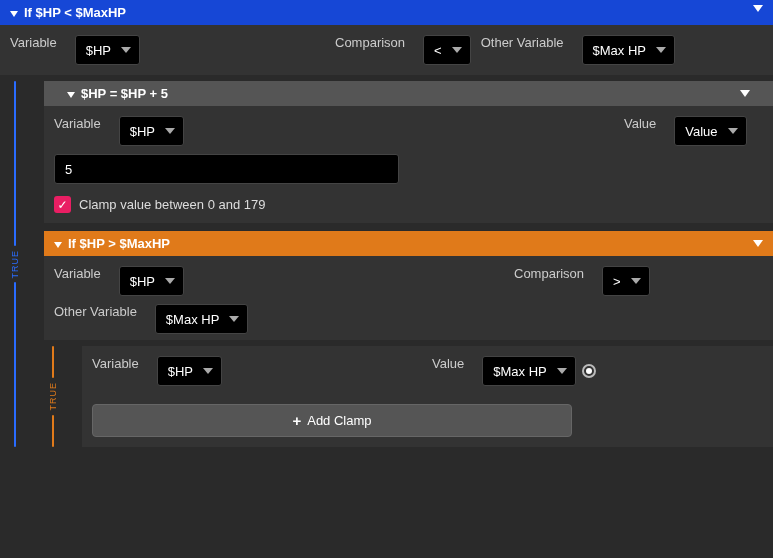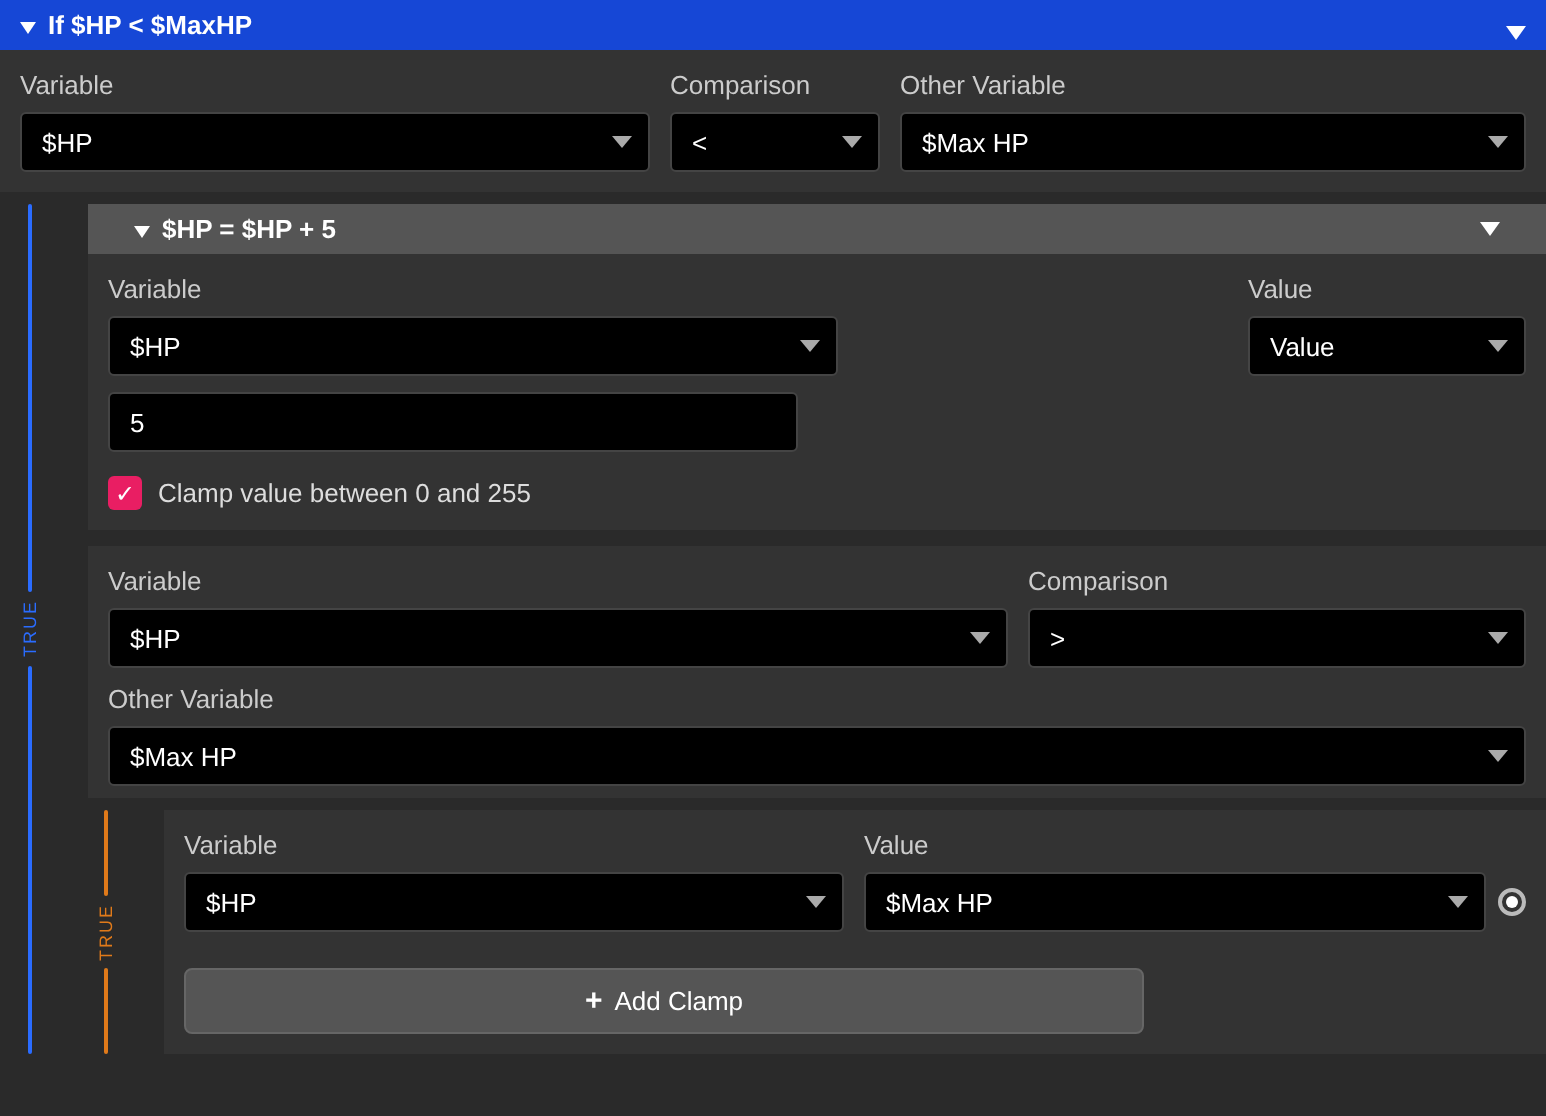--- a/index.html
+++ b/index.html
@@ -11,21 +11,21 @@
     width: 773px;
     height: 558px;
     overflow: hidden;
   }
   .header-blue {
     background: #1647d6;
     color: #fff;
     font-weight: 600;
     padding: 5px 10px;
     display: flex;
-    align-items: flex-end;
+    align-items: flex-start;
     justify-content: space-between;
     font-size: 13px;
   }
   .header-grey {
     background: #555;
     color: #fff;
     font-weight: 600;
     padding: 5px 23px;
     display: flex;
     align-items: center;
@@ -62,39 +62,40 @@
     background: #333;
     padding: 10px;
   }
   .field-row {
     display: flex;
     gap: 10px;
     margin-bottom: 8px;
   }
   .field-col {
     display: flex;
-    flex-direction: column;
+    flex-direction: row;
     gap: 6px;
   }
   .field-label {
     font-size: 13px;
     color: #ccc;
   }
   .select {
     background: #000;
     color: #fff;
     border: 1px solid #444;
     border-radius: 3px;
     padding: 6px 28px 6px 10px;
     font-size: 13px;
     position: relative;
     cursor: pointer;
     min-height: 30px;
     display: flex;
     align-items: center;
+    margin-left: 12px;
   }
   .select .caret {
     position: absolute;
     right: 8px;
     top: 50%;
     transform: translateY(-50%);
     width: 0; height: 0;
     border-left: 5px solid transparent;
     border-right: 5px solid transparent;
     border-top: 6px solid #aaa;
@@ -260,25 +261,29 @@
             </div>
           </div>
         </div>
         <div class="field-row">
           <div class="text-input" style="width: 345px;">
             <span>5</span>
           </div>
         </div>
         <div class="checkbox-row">
           <div class="checkbox">✓</div>
-          <span>Clamp value between 0 and 255</span>
+          <span>Clamp value between 0 and 179</span>
         </div>
       </div>
 
       <div style="margin-top:8px;">
+        <div class="header-orange">
+          <span><span class="tri-down"></span><span>If $HP &gt; $MaxHP</span></span>
+          <span class="tri-down-right"></span>
+        </div>
         <div class="section-body" style="padding-bottom:6px;">
           <div class="field-row">
             <div class="field-col" style="flex: 0 0 450px;">
               <div class="field-label">Variable</div>
               <div class="select">
                 <span>$HP</span>
                 <span class="caret"></span>
               </div>
             </div>
             <div class="field-col" style="flex: 1;">

